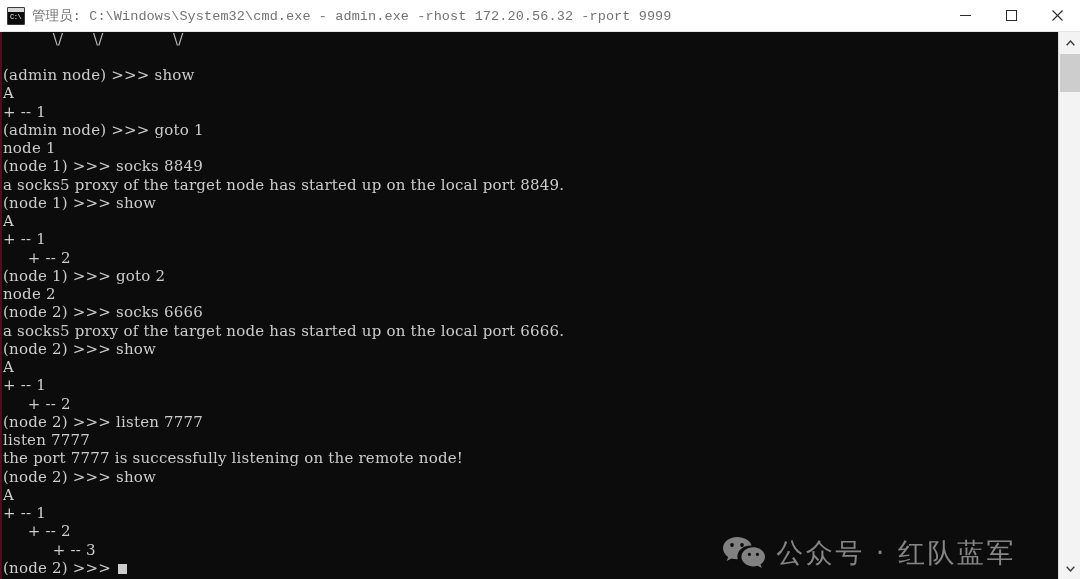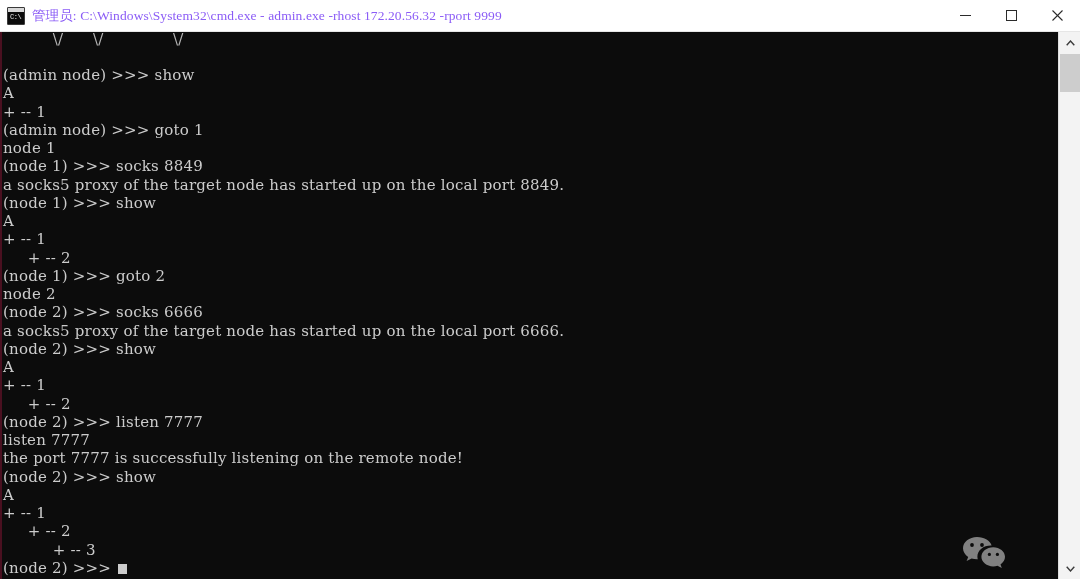--- a/index.html
+++ b/index.html
@@ -39,24 +39,24 @@
     background:#d8d8d8;
   }
   .tb-icon .cx {
     position:absolute; left:2px; top:6px;
     font-family:"Liberation Mono", monospace;
     font-size:7px; line-height:7px; color:#f0f0f0;
     letter-spacing:-0.5px;
   }
   .tb-title {
     font-size:13.5px;
-    color:#8b5cf6;
+    color:#737373;
     white-space:nowrap;
     letter-spacing:0.1px;
-    font-family:Liberation Serif, serif;
+    font-family:Liberation Mono, monospace;
   }
   .tb-spacer { flex:1 1 auto; }
   .winbtn {
     width:46px; height:32px;
     display:flex; align-items:center; justify-content:center;
     flex:0 0 auto;
   }
   .winbtn svg { display:block; }
 
   
@@ -198,20 +198,21 @@
           <g fill="#c9c9c9">
             <path d="M15 2C7.3 2 1 7 1 13.2c0 3.5 2 6.6 5.2 8.7L4.6 26l5-2.6c1.7.5 3.5.8 5.4.8h.8c-.3-.9-.4-1.8-.4-2.8 0-6 6-10.9 13.4-10.9h.8C28.4 5.9 22.4 2 15 2z"></path>
             <circle cx="10" cy="10" r="1.9" fill="#0c0c0c"></circle>
             <circle cx="20" cy="10" r="1.9" fill="#0c0c0c"></circle>
             <path d="M43 21.8c0-5.3-5.3-9.6-11.8-9.6S19.4 16.5 19.4 21.8c0 5.3 5.3 9.6 11.8 9.6 1.5 0 3-.2 4.3-.6l4.3 2.2-1.3-3.6c2.8-1.8 4.5-4.5 4.5-7.6z"></path>
             <circle cx="27.4" cy="19.4" r="1.6" fill="#0c0c0c"></circle>
             <circle cx="35.4" cy="19.4" r="1.6" fill="#0c0c0c"></circle>
           </g>
         </svg>
       </div>
+      <div class="wm-text">公众号 · 红队蓝军</div>
     </div>
   </div>
 
   <div class="scrollbar">
     <div class="sb-btn sb-up">
       <svg width="9" height="6" viewBox="0 0 9 6">
         <path d="M0.7 5.2 L4.5 1 L8.3 5.2" fill="none" stroke="#3c3c3c" stroke-width="1.4"></path>
       </svg>
     </div>
     <div class="sb-thumb"></div>

